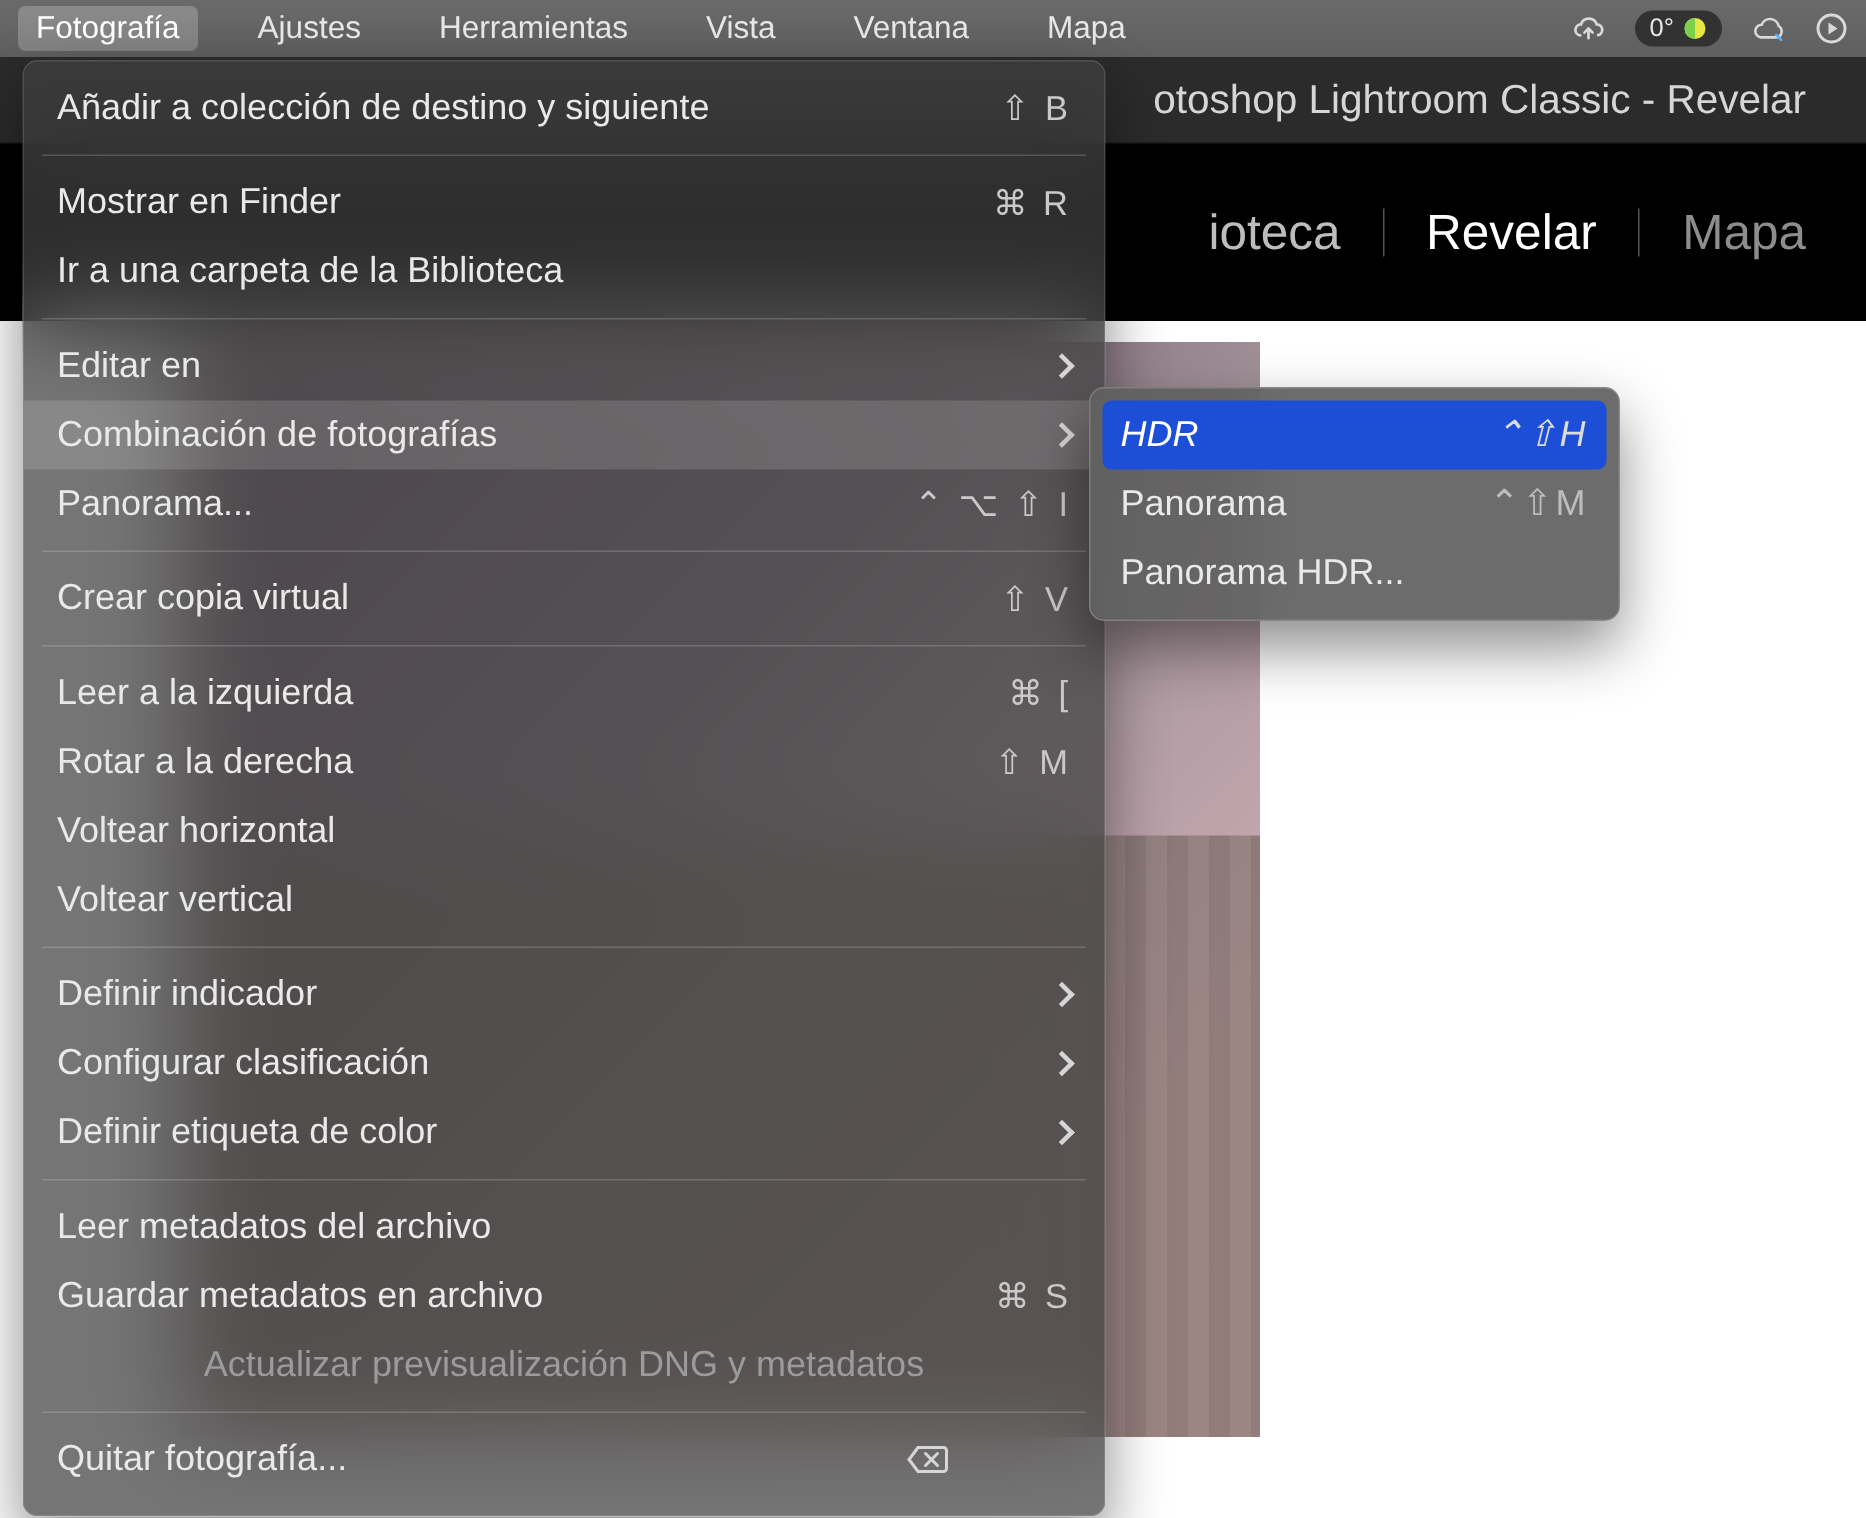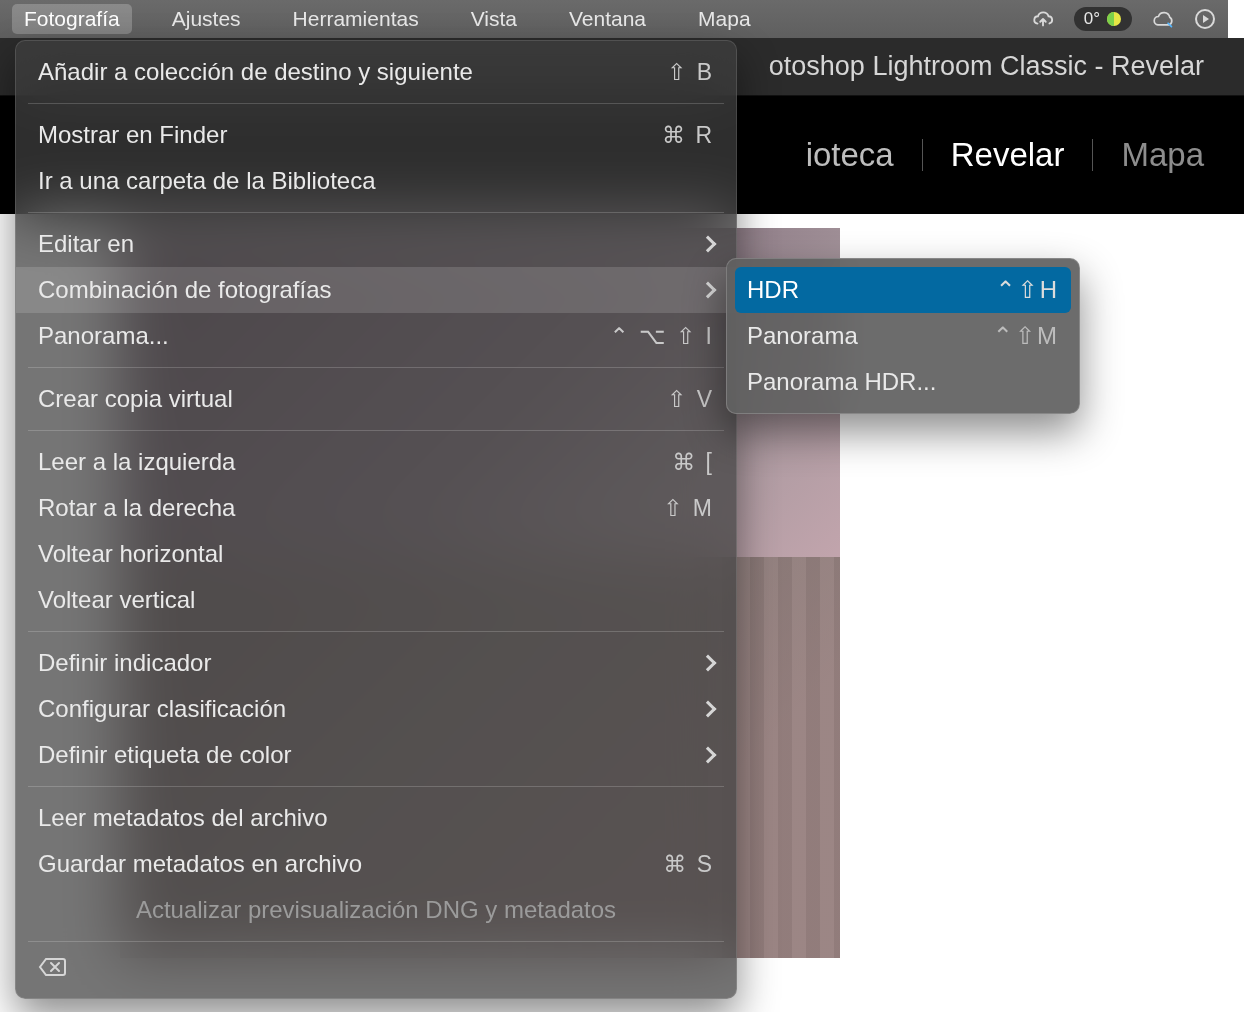--- a/index.html
+++ b/index.html
@@ -14,21 +14,21 @@
       height: 1012px;
       background: #fff;
       overflow: hidden;
       position: relative;
     }
     
     .menubar {
       position: absolute;
       top: 0;
       left: 0;
-      right: 16px;
+      right: 0;
       height: 38px;
       background: linear-gradient(#6a6a6a, #5f5f5f);
       display: flex;
       align-items: center;
       padding: 0 12px;
       color: #e8e8e8;
       font-size: 21px;
       gap: 28px;
     }
     .menubar .spacer { flex: 1; }
@@ -185,25 +185,26 @@
     }
     .submenu .srow {
       display:flex;
       align-items:center;
       padding: 6px 20px;
       font-size: 24px;
       line-height: 34px;
       cursor: default;
     }
     .submenu .srow.selected {
-      background: #0369a1;
+      background: #1d4ed8;
       color: #fff;
       border-radius: 6px;
       margin: 0 8px;
       padding: 6px 12px;
+      font-style: italic;
     }
     .submenu .slabel { flex:1; }
     .submenu .sshortcut { color: #dcdcdc; letter-spacing: 2px; }
     .submenu .srow.dim .sshortcut { color: #bdbdbd; }
 
     .erase-icon svg, .icon svg { display:block; }
   </style>
 </head>
 <body>
 
@@ -325,20 +326,21 @@
     </div>
     <div class="row">
       <span class="label">Guardar metadatos en archivo</span>
       <span class="shortcut">⌘ S</span>
     </div>
     <div class="row disabled">
       <span class="label">Actualizar previsualización DNG y metadatos</span>
     </div>
     <div class="sep"></div>
     <div class="row">
+      <span class="label">Quitar fotografía...</span>
       <span class="shortcut erase-icon">
         <svg width="30" height="22" viewBox="0 0 30 22" fill="none">
           <path d="M8 3h17a2 2 0 0 1 2 2v12a2 2 0 0 1-2 2H8l-6-8 6-8z" stroke="#d6d6d6" stroke-width="2"></path>
           <path d="M13 7l8 8M21 7l-8 8" stroke="#d6d6d6" stroke-width="2" stroke-linecap="round"></path>
         </svg>
       </span>
     </div>
   </div>
 
 <div class="submenu" id="sub-menu">

